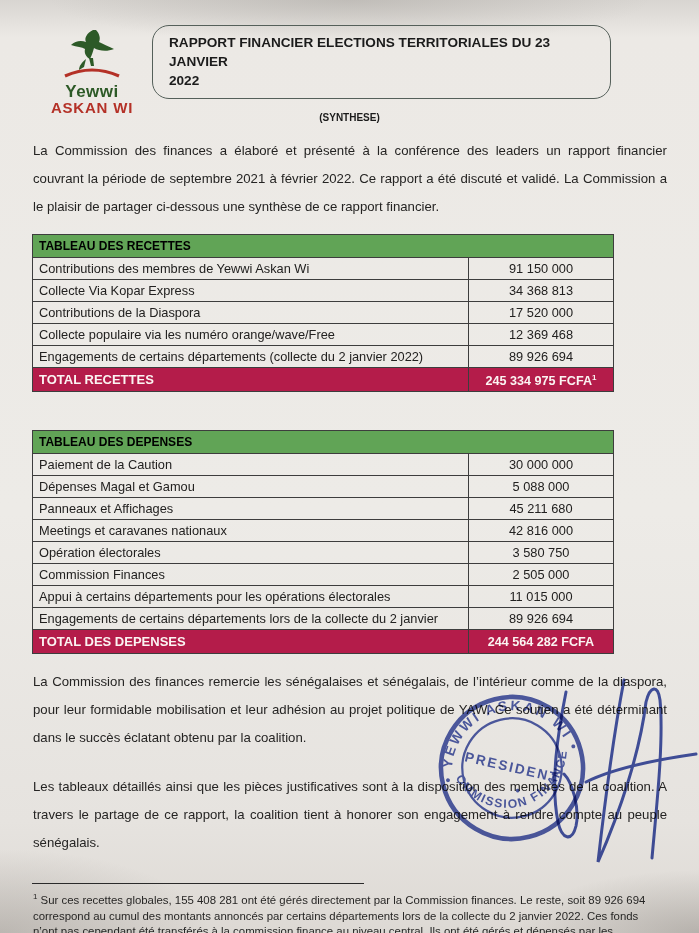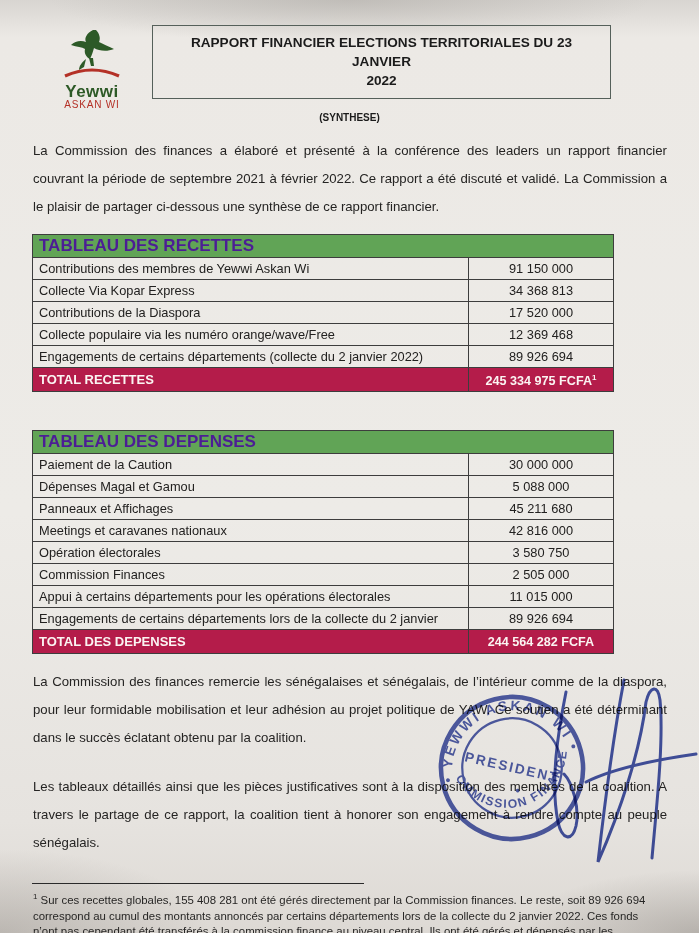--- a/index.html
+++ b/index.html
@@ -11,39 +11,38 @@
     color:#222120;
     background:
       radial-gradient(ellipse 300px 120px at 0% 100%, rgba(110,104,98,.30), transparent 70%),
       radial-gradient(ellipse 260px 90px at 100% 100%, rgba(110,104,98,.35), transparent 70%),
       radial-gradient(ellipse 400px 60px at 50% 0%, rgba(130,126,120,.28), transparent 75%),
       linear-gradient(180deg,#d8d5d1 0%,#ecE9e5 4%,#edebe7 55%,#e6e3df 88%,#ddd9d4 100%);
   }
   
   .logo{position:absolute;left:42px;top:26px;width:100px;text-align:center;}
   .logo-name{color:#2d5a27;font-weight:bold;font-size:17px;letter-spacing:.5px;line-height:15px;margin-top:-2px;}
-  .logo-sub{color:#b43127;font-weight:normal;font-size:10px;letter-spacing:.8px;}
+  .logo-sub{color:#b43127;font-weight:bold;font-size:15px;letter-spacing:.8px;}
   .title-box{
     margin:25px 88px 0 152px;
     border:1.6px solid #55605a;
-    border-radius:0;
+    border-radius:17px;
     padding:7px 16px 8px;
-    text-align:center;
     font-weight:bold;font-size:13.6px;line-height:19px;color:#1b1b1b;
   }
   .subtitle{margin-top:13px;text-align:center;font-weight:bold;font-size:10px;color:#1b1b1b;}
   
   .para{margin:14px 32px 0 33px;font-size:13.2px;line-height:28px;text-align:justify;color:#252423;}
   
   table{border-collapse:collapse;margin:13px 0 0 32px;width:581px;font-size:12.8px;table-layout:fixed;}
   table{border:1.6px solid #2f2f2f;}
   td{border:1px solid #3d3d3d;padding:1px 6px;height:19px;line-height:18px;overflow:hidden;white-space:nowrap;}
   col.c-label{width:436px;}
   col.c-value{width:145px;}
-  .thead-row td{background:#61a456;color:#4c1d95;font-weight:bold;font-size:17px;height:20px;}
+  .thead-row td{background:#61a456;color:#000000;font-weight:bold;font-size:12px;height:20px;}
   .val{text-align:center;}
   .total-row td{background:#b41c4a;color:#fbf4f2;font-weight:bold;height:21px;font-size:13px;}
   .total-row .val{font-size:12.6px;}
   .total-row sup{font-size:8px;}
   .t2{margin-top:38px;border-radius:32px;}
   
   .sig-block{margin:20px 0 0 322px;font-weight:bold;font-size:13.2px;line-height:21px;color:#1d1c1c;}
   
   .fn-rule{margin:26px 0 0 32px;width:332px;border-top:1.7px solid #2a2a2a;}
   .footnote{margin:5px 34px 0 33px;font-size:11.4px;line-height:15.6px;text-align:left;color:#272625;}

